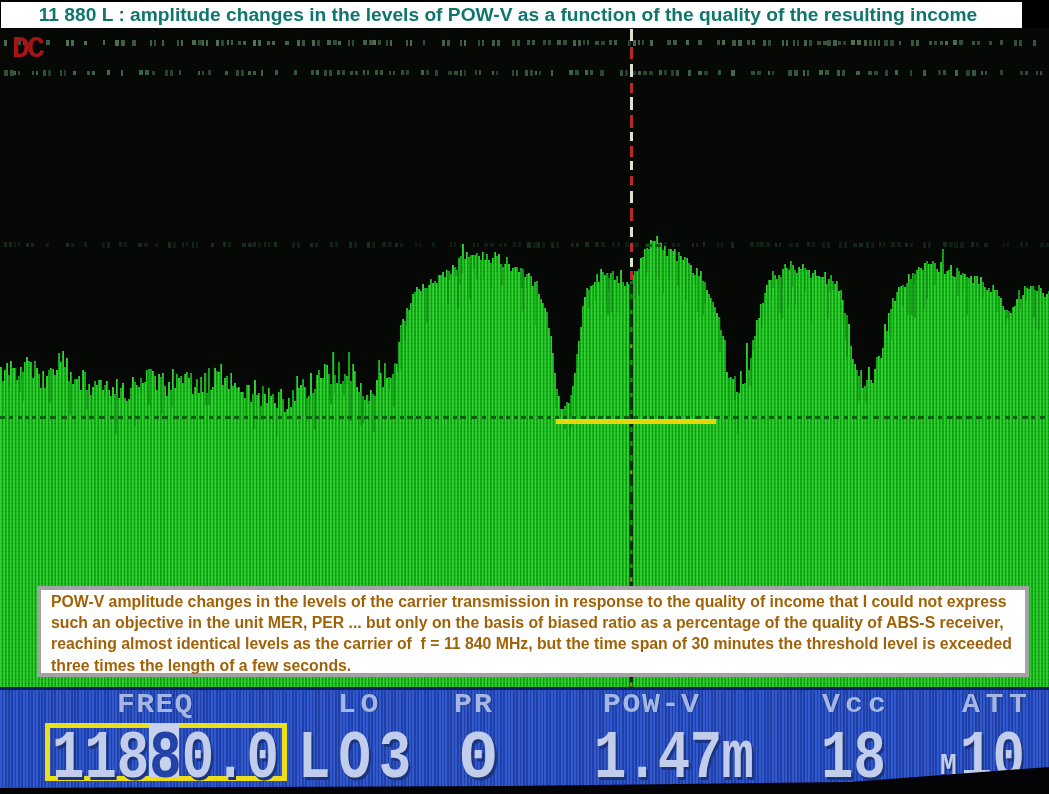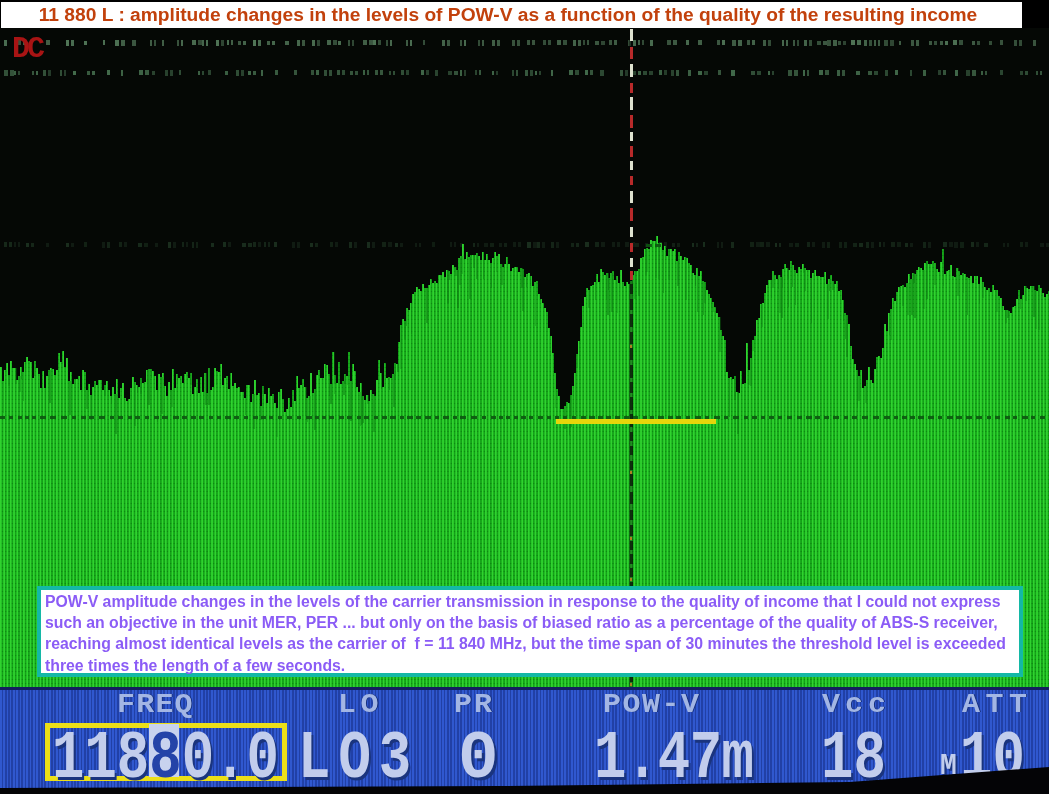--- a/index.html
+++ b/index.html
@@ -1,22 +1,22 @@
 <!DOCTYPE html>
 <html><head><meta charset="utf-8">
 <style>
 html,body{margin:0;padding:0;width:1049px;height:794px;overflow:hidden;background:#000;}
 body{font-family:"Liberation Sans",sans-serif;position:relative;}
 .abs{position:absolute;}
 #titleblack{left:0;top:0;width:1049px;height:29px;background:#000;}
 #titlebar{left:1px;top:2px;width:1021px;height:34px;background:#fff;
-  text-align:center;line-height:25px;font-weight:bold;font-size:19.2px;color:#c2410c;white-space:nowrap;text-indent:-7px;}
+  text-align:center;line-height:25px;font-weight:bold;font-size:19.2px;color:#0f766e;white-space:nowrap;text-indent:-7px;}
 #spec{left:0;top:28px;width:1049px;height:575px;}
-#notebox{left:37px;top:586px;width:974px;height:82px;background:#fff;border:4px solid #14b8a6;
-  color:#8b5cf6;font-weight:bold;font-size:15.8px;line-height:21.2px;padding:1px 0 0 4px;white-space:nowrap;}
+#notebox{left:37px;top:586px;width:974px;height:82px;background:#fff;border:4px solid #a3a3a3;
+  color:#a16207;font-weight:bold;font-size:15.8px;line-height:21.2px;padding:1px 0 0 10px;white-space:nowrap;}
 #panel{left:0;top:687px;width:1049px;height:138px;background:#2b51c3;overflow:hidden;}
 #panel .tex{position:absolute;left:0;top:0;width:1049px;height:107px;
   background:repeating-linear-gradient(90deg,#3058cf 0px,#3058cf 1.6px,#2140a6 1.6px,#2140a6 3.3px);}
 .lbl{position:absolute;top:2px;font-family:"Liberation Mono",monospace;font-weight:bold;
   font-size:30px;color:#a3b6e4;text-shadow:1px 1px 0 #16307e;transform:scale(1,0.9);transform-origin:left top;}
 .val{position:absolute;top:33px;font-family:"Liberation Mono",monospace;font-weight:bold;
   font-size:54px;color:#c2cdec;text-shadow:2px 2px 0 #1a347e;
   transform:scale(1,1.27);transform-origin:left top;}
 #fbox{position:absolute;left:45px;top:36px;width:232px;height:48px;border:5px solid #ecdf17;}
 #cursor{position:absolute;left:149px;top:37px;width:30px;height:53px;background:#c8d2ee;}

